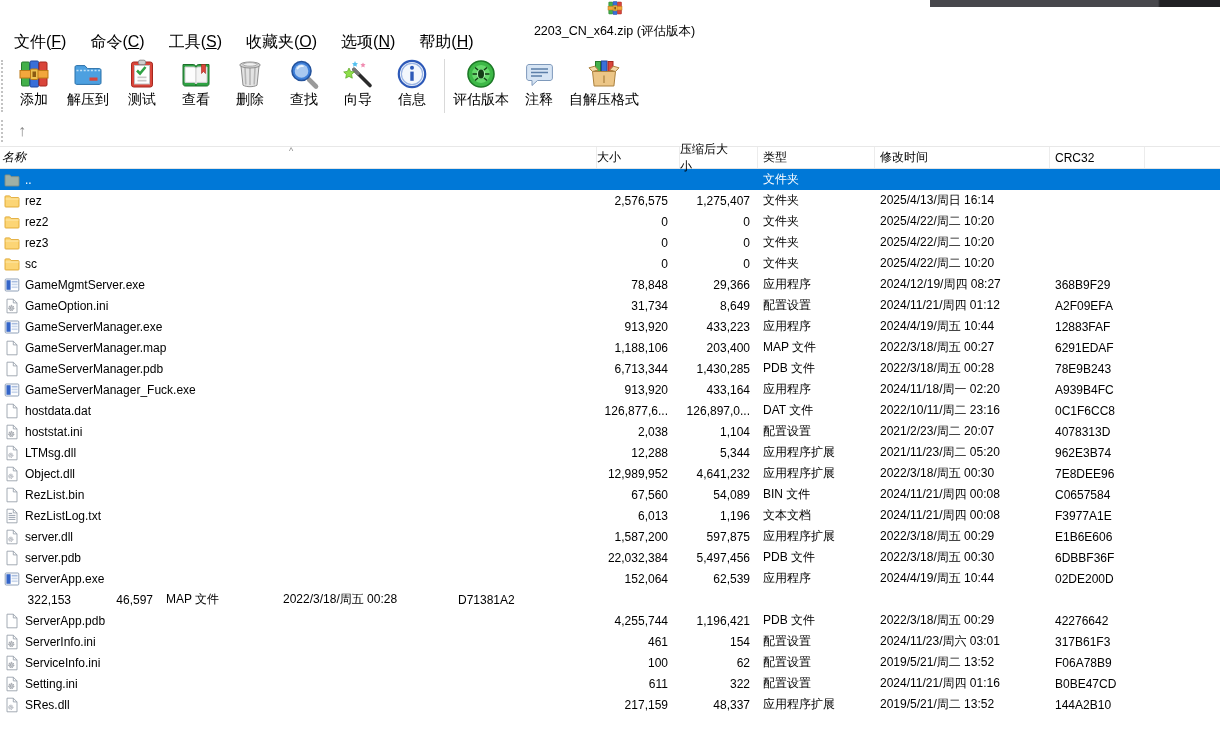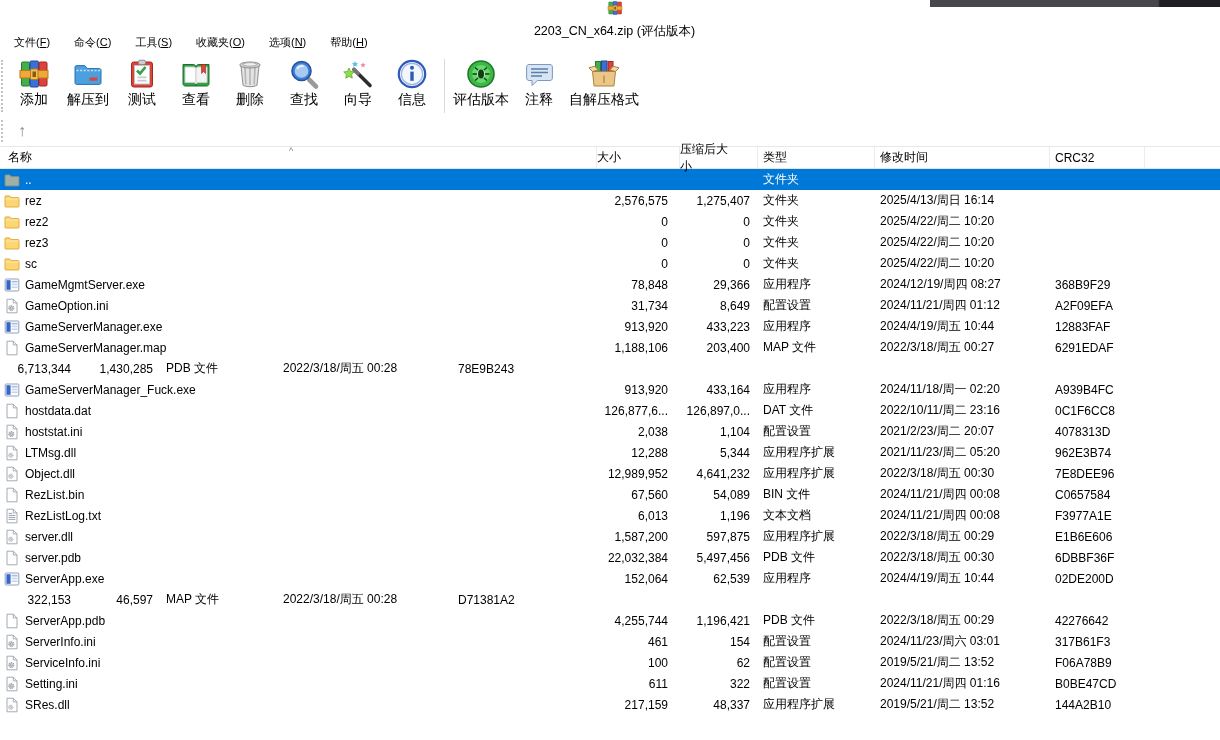--- a/index.html
+++ b/index.html
@@ -12,21 +12,21 @@
   }
   .top-strip { position:absolute; top:0; left:930px; right:0; height:7px;
     background:linear-gradient(to right,#47474c 0,#47474c 228px,#202024 230px,#202024 100%);
     z-index:5; }
   
   .titlebar { height:30px; display:flex; align-items:center; padding-left:9px; gap:7px;
     font-size:12.5px; background:#fff;flex-direction:column; }
   .titlebar .app-icon { width:16px; height:16px; display:inline-block; }
   .titlebar .app-icon svg { width:16px; height:16px; display:block; }
   
-  .menubar { height:26px; display:flex; align-items:center; padding-left:2px; font-size:11px; }
+  .menubar { height:26px; display:flex; align-items:center; padding-left:2px; font-size:16px; }
   .menu-item { padding:4px 12px 5px 12px; cursor:default; }
   
   .toolbar { height:60px; display:flex; align-items:flex-start; padding-left:7px; position:relative; }
   .v-gripper { position:absolute; left:1px; top:4px; bottom:4px; width:3px;
     border-left:2px dotted #c3c3c3; }
   .tool-btn { min-width:54px; padding:2px 3px 0 3px; display:flex; flex-direction:column;
     align-items:center; gap:1px; font-size:14px; cursor:default; border-radius:3px; }
   .tool-btn .ticon { width:32px; height:32px; }
   .tool-btn .ticon svg { width:32px; height:32px; display:block; }
   .tb-sep { width:1px; background:#d9d9d9; align-self:stretch; margin:3px 5px; }
@@ -35,21 +35,21 @@
   .up-btn { width:24px; height:22px; display:flex; align-items:center; justify-content:center;
     color:#8a8a8a; font-size:16px; line-height:1; border-radius:2px; }
   
   .list-header { height:23px; display:flex; border-top:1px solid #e8e8e8; border-bottom:1px solid #e4e4e4;
     font-size:12px; position:relative; align-items:center; }
   .hcell { height:100%; display:flex; align-items:center; border-right:1px solid #ececec; }
   .sort-glyph { position:absolute; left:289px; top:0px; font-size:9px; color:#8a8a8a; line-height:9px; }
   
   .c0 { width:597px; } .c1 { width:83px; } .c2 { width:78px; } .c3 { width:117px; }
   .c4 { width:175px; } .c5 { width:95px; } .cf { flex:1; border-right:none; }
-  .h0 { padding-left:8px; }
+  .h0 { padding-left:2px;font-style:italic; }
   .h1 { justify-content:flex-start; padding-right:20px; }
   .h2 { padding-right:26px; }
   .h3, .h4, .h5 { padding-left:5px; }
   
   .filelist { font-size:12px; }
   .row { height:21px; display:flex; align-items:center; cursor:default; }
   .row.selected { background:#0078d7; color:#fff; }
   .cell { overflow:hidden; white-space:nowrap; }
   .cname { width:597px; display:flex; align-items:center; gap:5px; padding-left:4px; }
   .cname .ficon { width:16px; height:16px; flex:0 0 16px; }
@@ -397,20 +397,29 @@
         </span>
         <span>GameServerManager.map</span>
       </div>
       <div class="cell csize">1,188,106</div>
       <div class="cell cpacked">203,400</div>
       <div class="cell ctype">MAP 文件</div>
       <div class="cell cmtime">2022/3/18/周五 00:27</div>
       <div class="cell ccrc">6291EDAF</div>
     </div>
     <div class="row">
+      <div class="cell cname">
+        <span class="ficon">
+          <svg viewBox="0 0 16 16">
+            <path d="M3 1.2h6.3L13 4.9v9.9H3z" fill="#fff" stroke="#9aa3ad" stroke-width=".9"></path>
+            <path d="M9.3 1.2v3.7H13" fill="none" stroke="#9aa3ad" stroke-width=".9"></path>
+          </svg>
+        </span>
+        <span>GameServerManager.pdb</span>
+      </div>
       <div class="cell csize">6,713,344</div>
       <div class="cell cpacked">1,430,285</div>
       <div class="cell ctype">PDB 文件</div>
       <div class="cell cmtime">2022/3/18/周五 00:28</div>
       <div class="cell ccrc">78E9B243</div>
     </div>
     <div class="row">
       <div class="cell cname">
         <span class="ficon">
           <svg viewBox="0 0 16 16">

